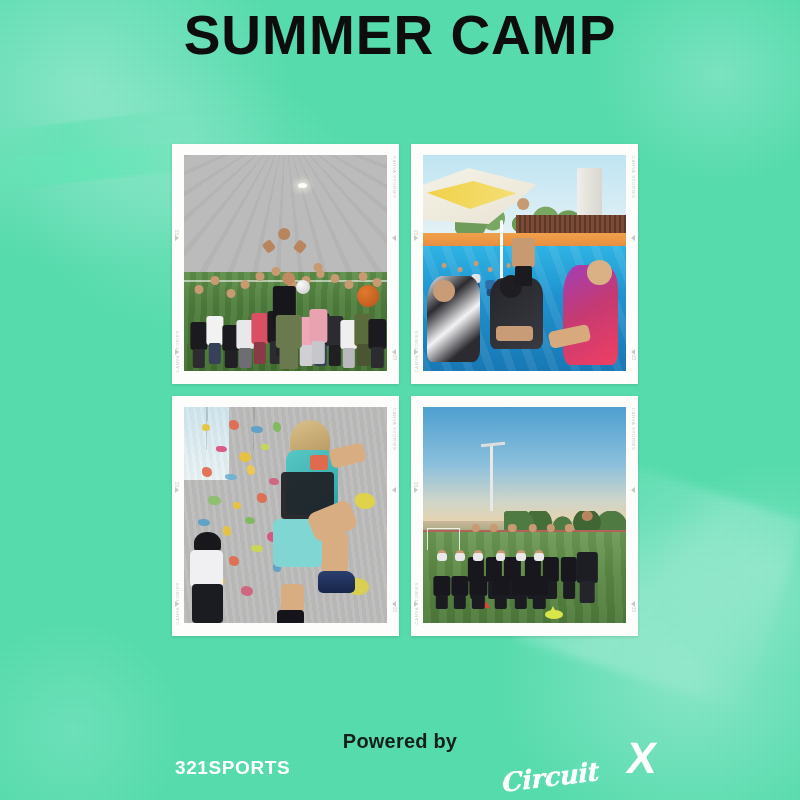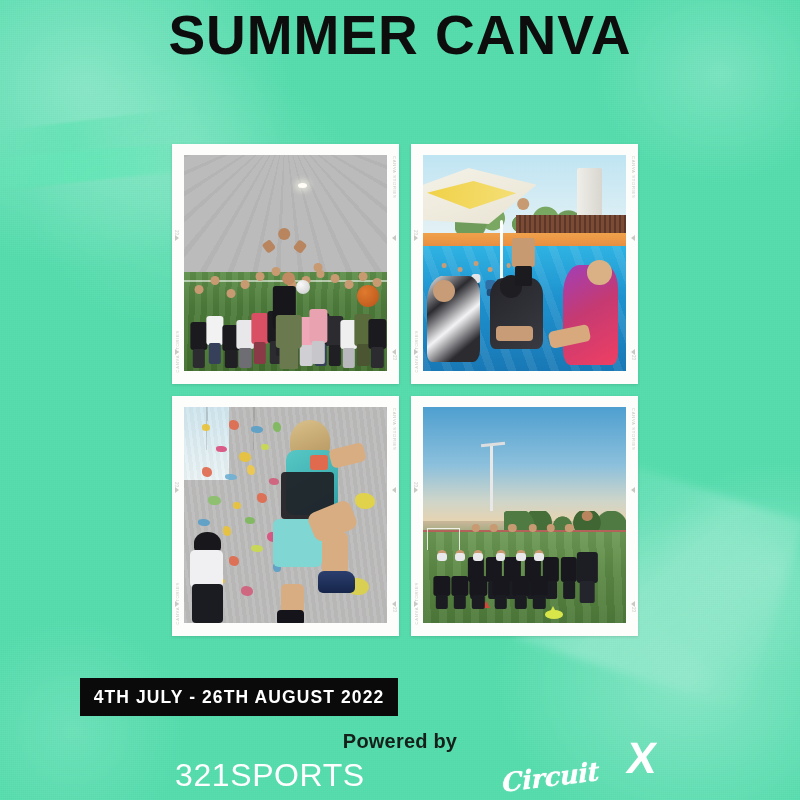--- a/index.html
+++ b/index.html
@@ -270,22 +270,22 @@
 
   .powered {
     position:absolute; top:730px; left:0; right:0;
     text-align:center;
     font-size:20px; font-weight:bold;
     color:#15201b;
     letter-spacing:.2px;
   }
   .brand-left {
     position:absolute; left:175px; top:757px;
-    color:#ffffff; font-weight:normal;
-    font-size:32px; letter-spacing:.6px;
+    color:#ffffff; font-weight:bold;
+    font-size:19px; letter-spacing:.6px;
   }
   .brand-right {
     position:absolute; right:138px; top:740px;
     width:160px; height:56px;
   }
   .circuit-word {
     position:absolute; left:0; bottom:4px;
     color:#ffffff;
     font-family:"DejaVu Serif", serif;
     font-style:italic;
@@ -312,21 +312,21 @@
   <div class="wash wash-tl"></div>
   <div class="wash wash-tl2"></div>
   <div class="wash wash-tl3"></div>
   <div class="wash wash-tr"></div>
   <div class="wash wash-br"></div>
   <div class="wash wash-br2"></div>
   <div class="wash wash-bl"></div>
   <div class="grain"></div>
 
   <div class="header">
-    <div class="title-solid">SUMMER CANVA</div>
+    <div class="title-solid">SUMMER CAMP</div>
   </div>
 
   <div class="grid">
 
     <div class="frame">
       <div class="mark left">CANVA STORIES</div>
       <div class="mark right">CANVA STORIES</div>
       <div class="num l">23</div>
       <div class="num r">23</div>
       <div class="tri l t"></div>
@@ -648,21 +648,20 @@
             <div class="cone" style="left:62%;bottom:4%;border-bottom:8px solid #d8e64a;"></div>
             <div style="position:absolute;left:60%;bottom:2%;width:9%;height:4%;border-radius:50%;background:#d8e64a;"></div>
           </div>
       </div>
     </div>
 
   </div>
 
 
   <div class="bars">
-    <div class="bar bar-dates">4TH JULY - 26TH AUGUST 2022</div>
   </div>
 
   <div class="powered">Powered by</div>
   <div class="brand-left">321SPORTS</div>
   <div class="brand-right">
     <span class="circuit-word">Circuit</span>
     <span class="circuit-x">X</span>
   </div>
 
 </div>

